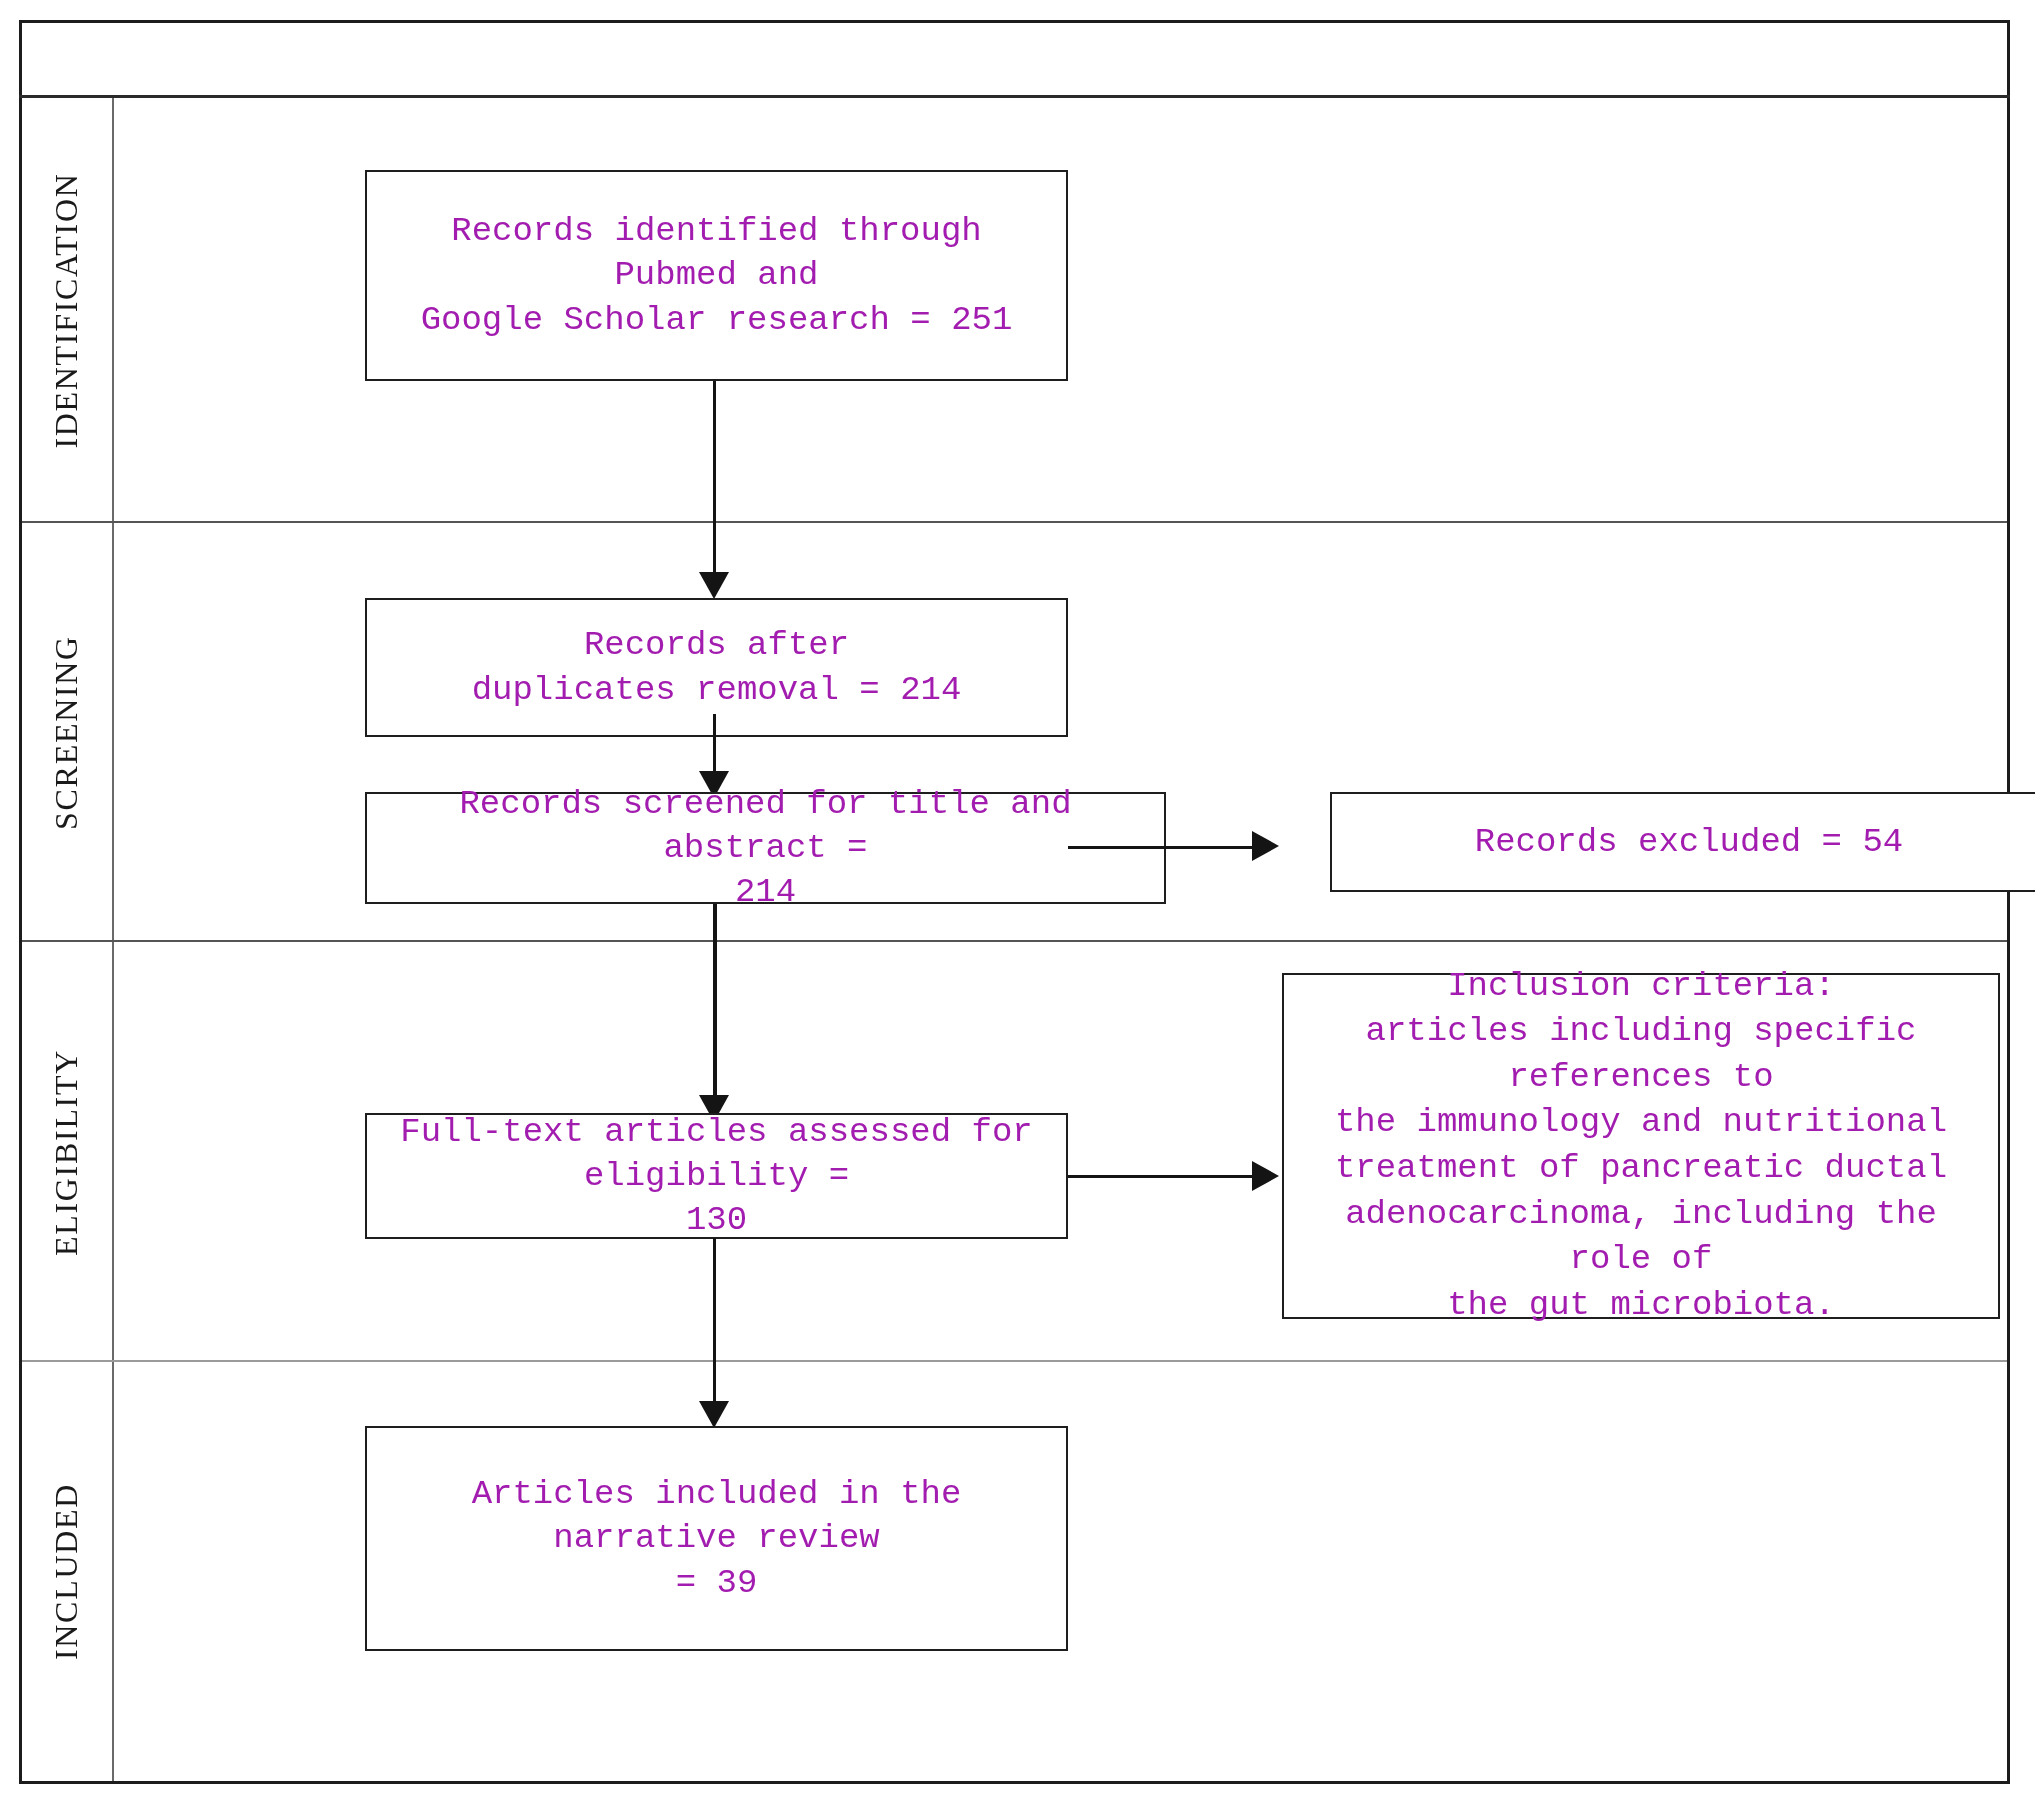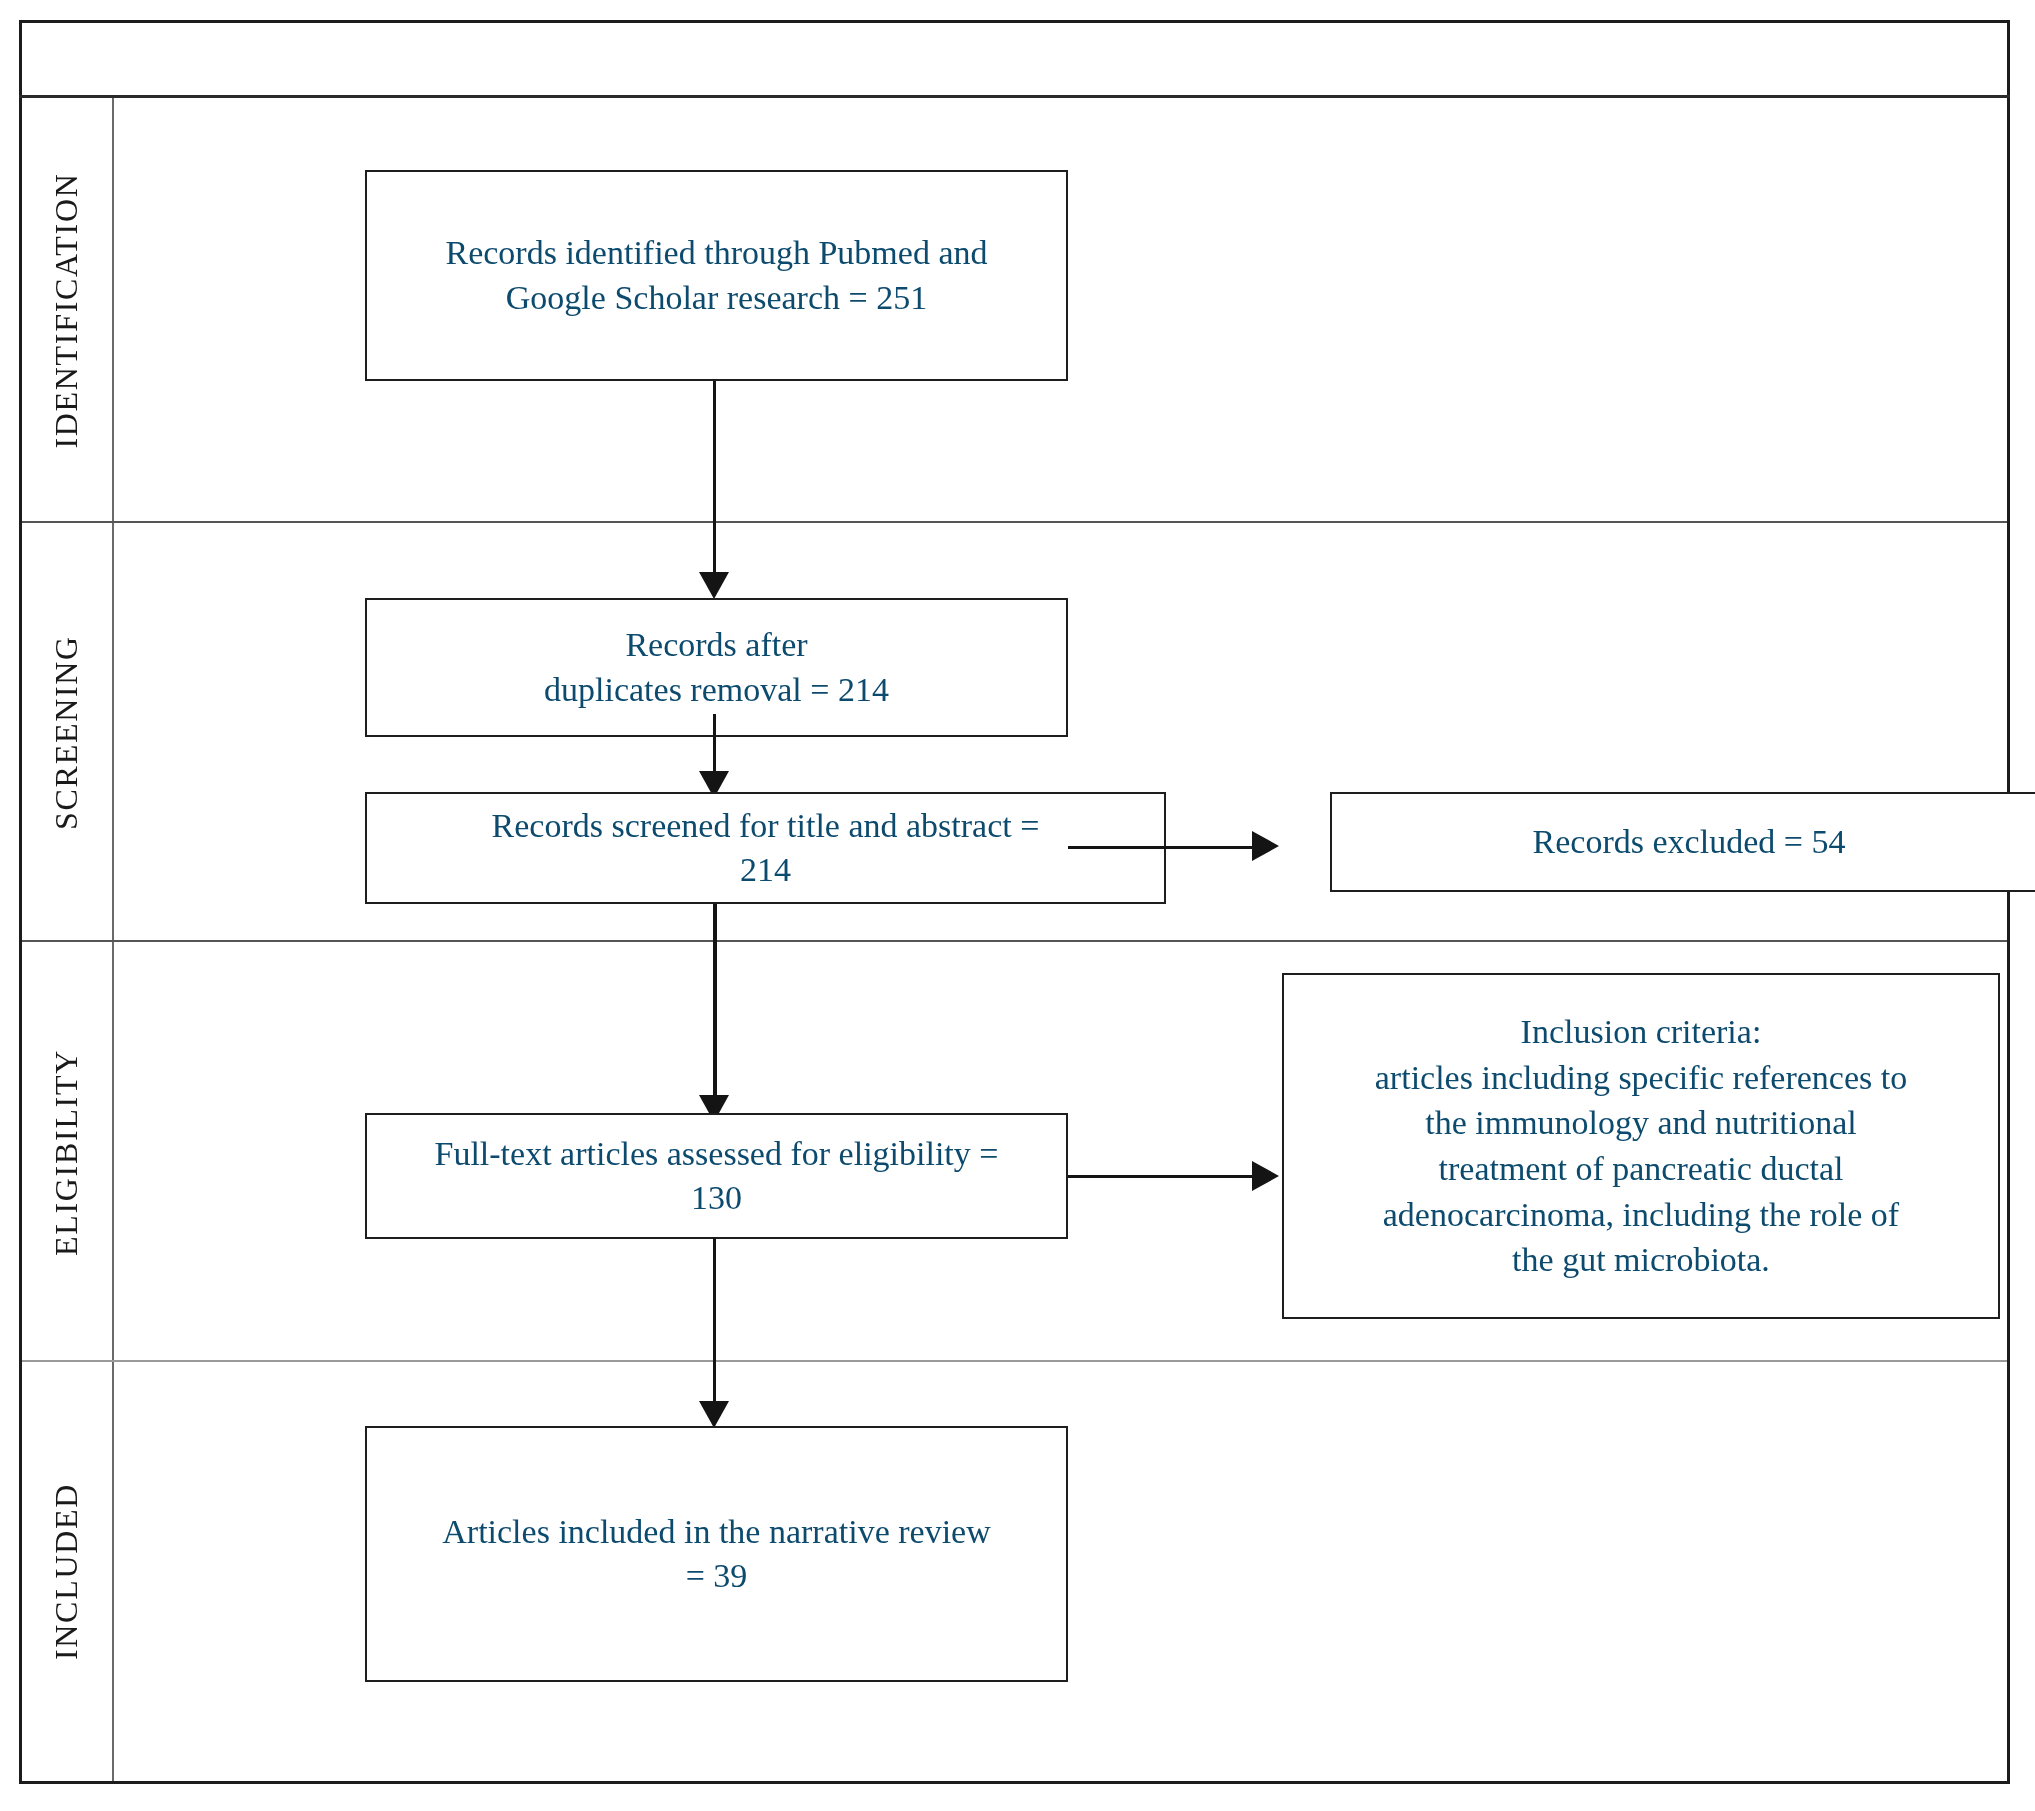--- a/index.html
+++ b/index.html
@@ -97,22 +97,22 @@
     background: #ffffff;
     display: flex;
     align-items: center;
     justify-content: center;
     text-align: center;
     padding: 6.8px 17.6px;
   }
   .flow-box .box-text {
     font-size: 34px;
     line-height: 1.30;
-    color: #0c4a6e;
-    font-family: Liberation Serif, serif;
+    color: #a21caf;
+    font-family: Liberation Mono, monospace;
     white-space: pre-line;
   }
   .flow-box.criteria .box-text { line-height: 1.34; }
 
   
   .v-line {
     position: absolute;
     width: 3.4px;
     background: #141414;
   }
@@ -218,19 +218,19 @@
 articles including specific references to
 the immunology and nutritional
 treatment of pancreatic ductal
 adenocarcinoma, including the role of
 the gut microbiota.</div>
   </div>
 
   <div class="v-line" style="left:713px; top:1238px; height:174px;"></div>
   <div class="arrow-down" style="left:699px; top:1401px;"></div>
 
-  <div class="flow-box" style="left:365px; top:1426px; width:703px; height:256px;">
+  <div class="flow-box" style="left:365px; top:1426px; width:703px; height:225px;">
     <div class="box-text">Articles included in the narrative review
 = 39</div>
   </div>
 
 </div>
 
 
 </body></html>

